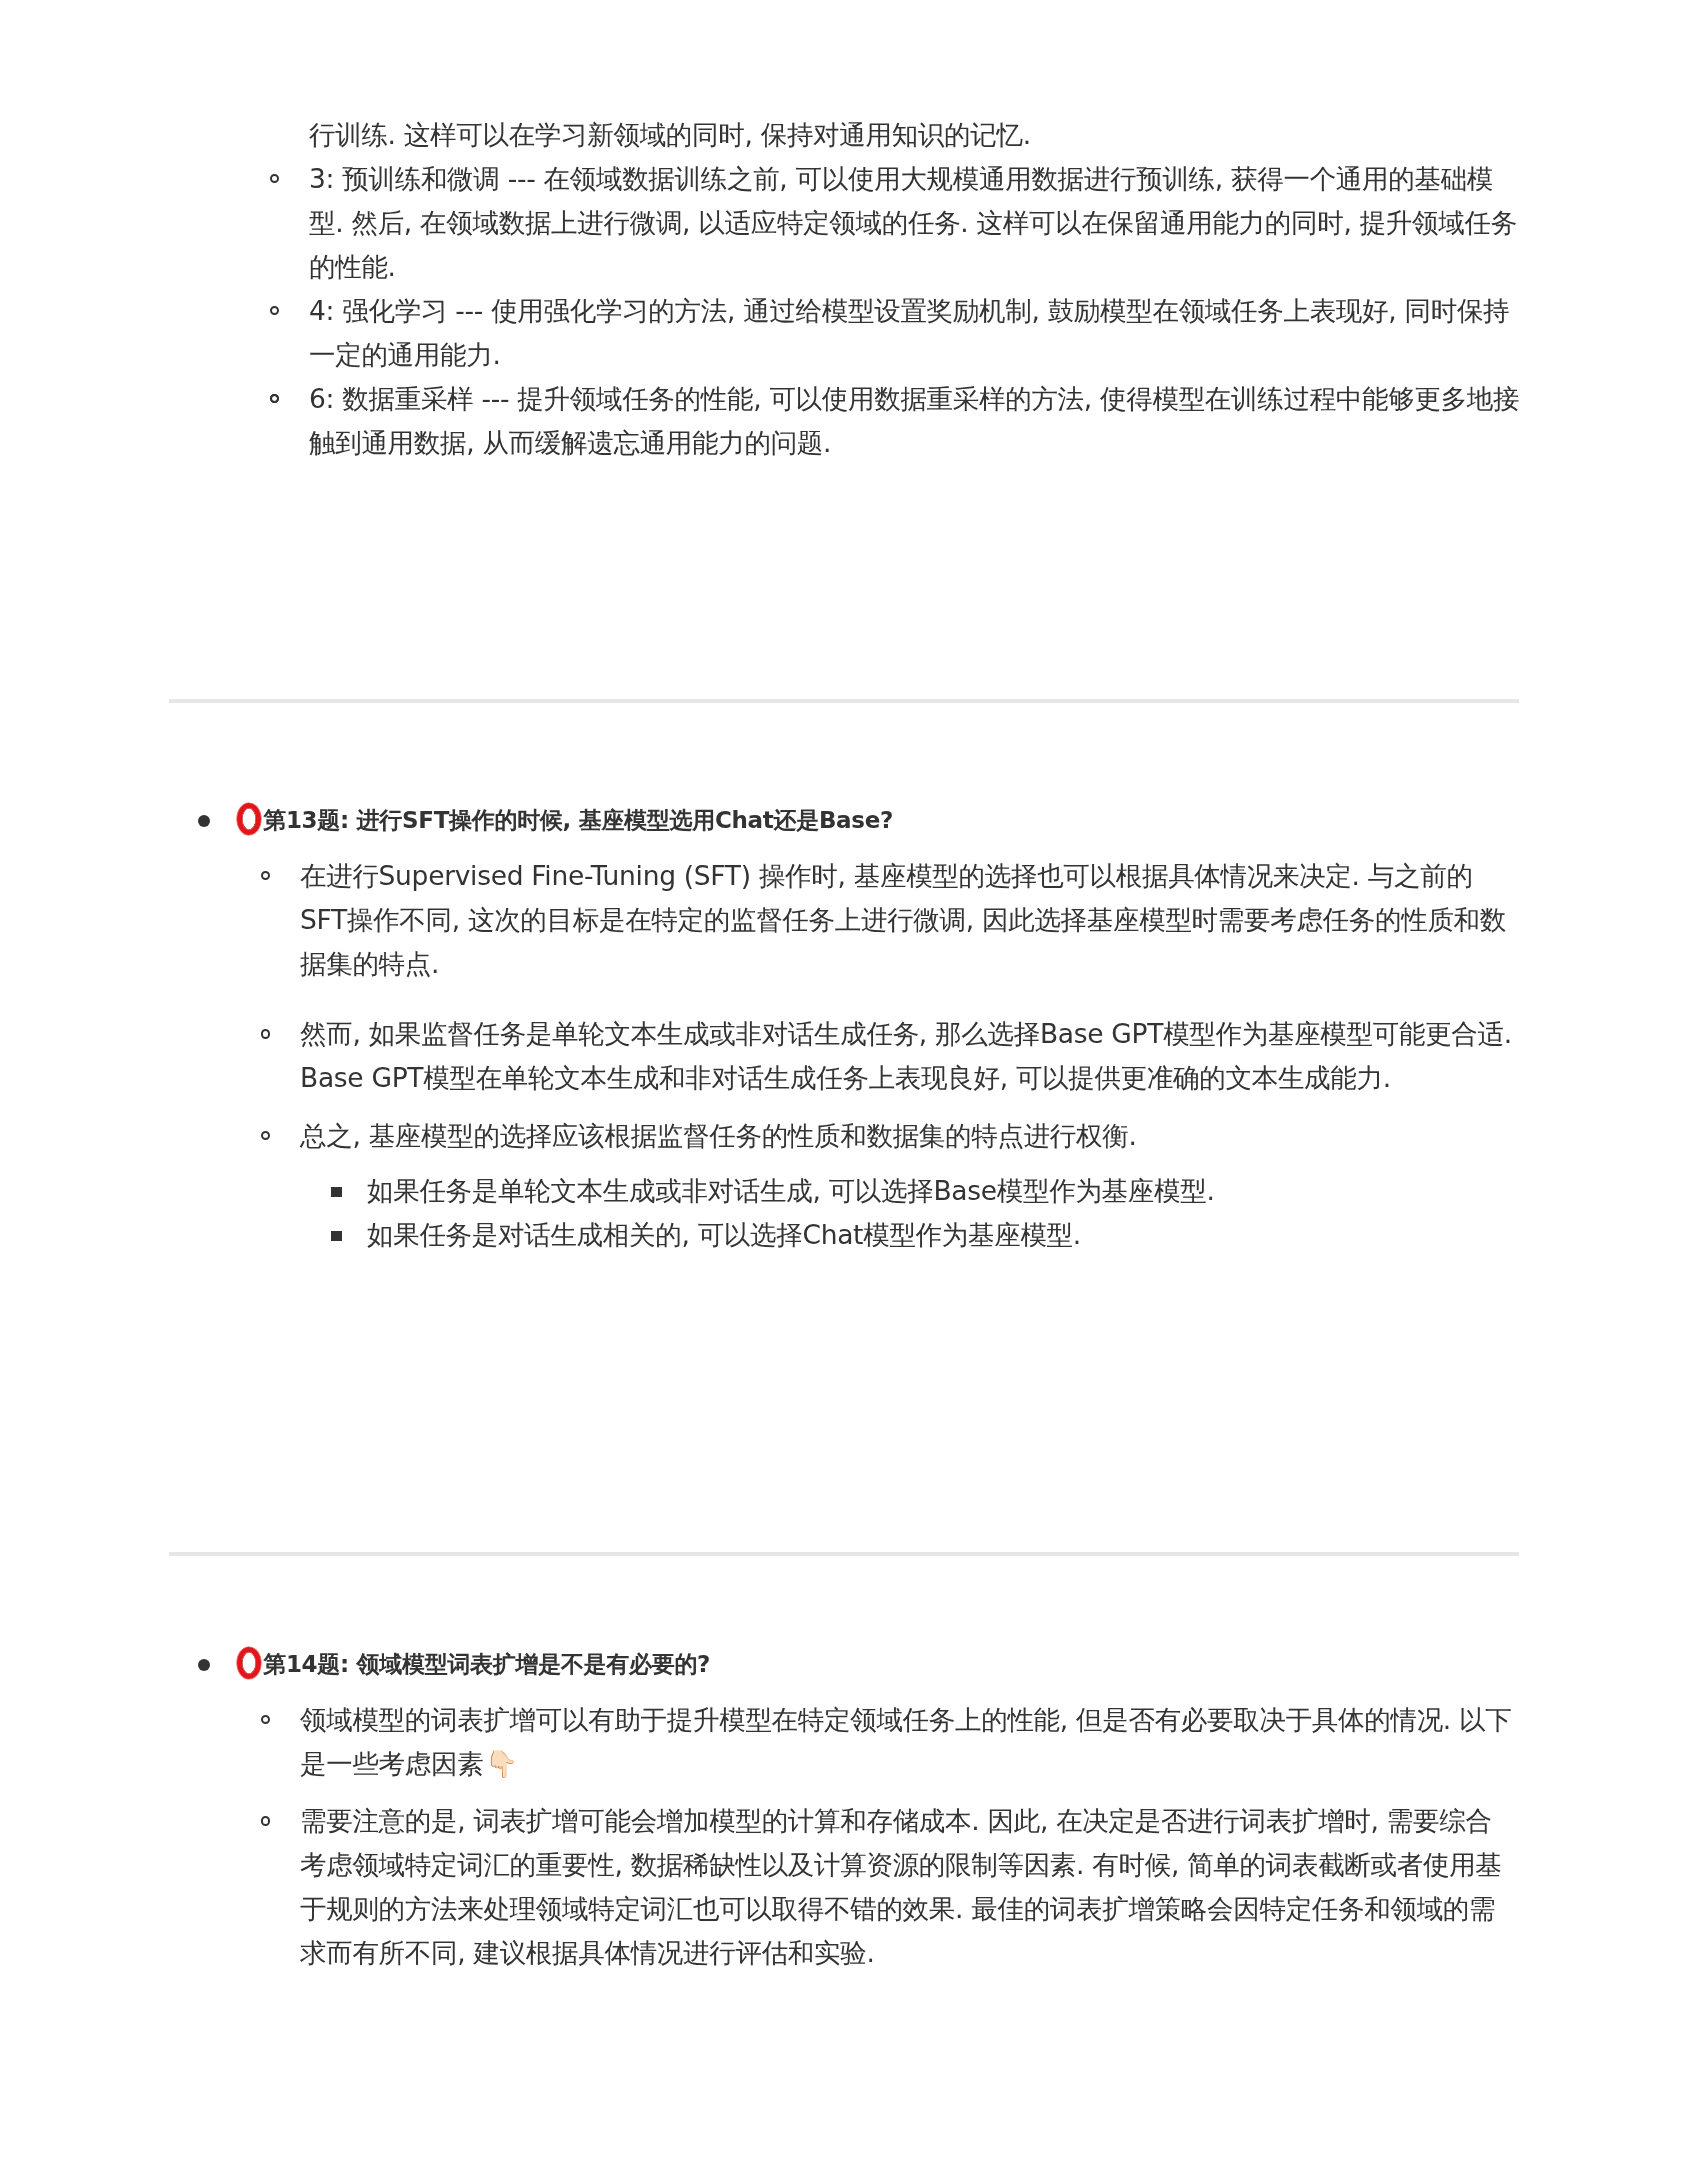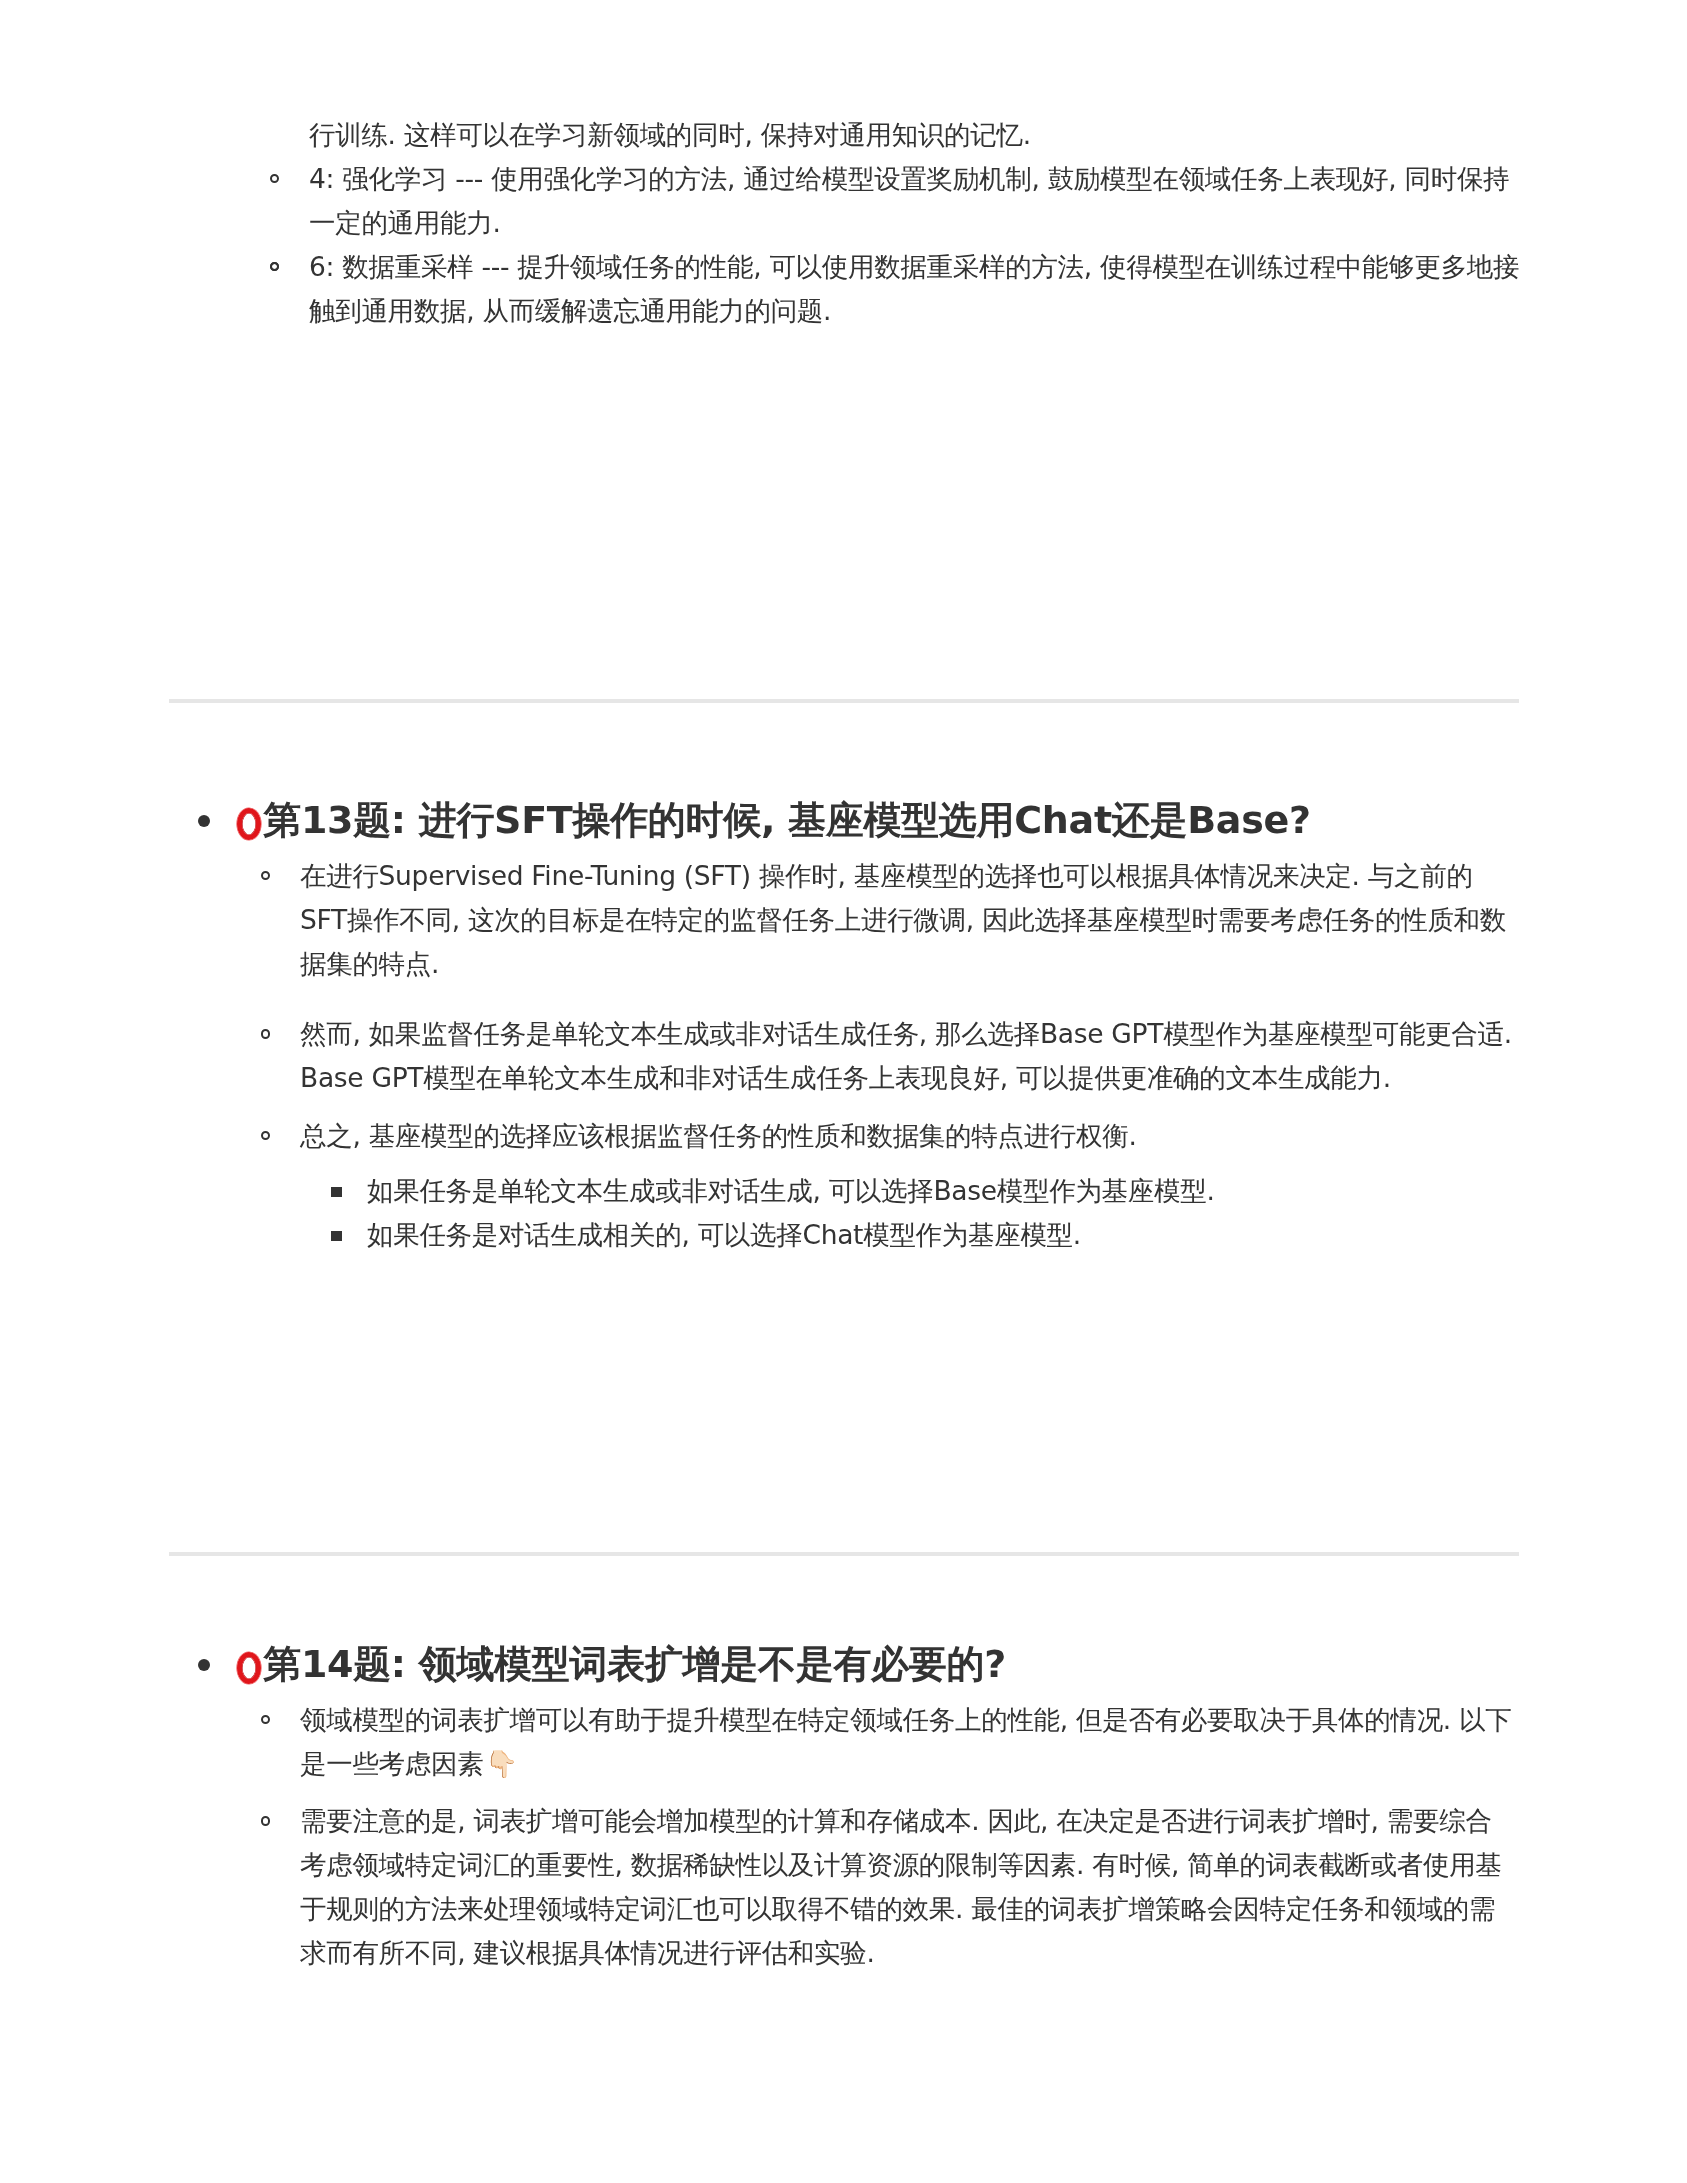--- a/index.html
+++ b/index.html
@@ -38,21 +38,21 @@
     width: 1213px;
   }
   .l3 {
     margin-left: 367px;
     width: 1147px;
   }
   .l1 {
     margin-left: 237px;
     width: 1285px;
     font-weight: bold;
-    font-size: 38px;
+    font-size: 23px;
   }
   .bullet-circle {
     position: absolute;
     left: -39px;
     top: 17px;
     width: 9.4px;
     height: 9.4px;
     border: 2.2px solid #333333;
     border-radius: 50%;
     box-sizing: border-box;
@@ -99,20 +99,24 @@
   }
 </style>
 </head>
 <body>
 
 <div class="page">
 
   <div class="block" style="top:113px;padding-left:9px;">
     <div class="item l2">
       <span>行训练. 这样可以在学习新领域的同时, 保持对通用知识的记忆.</span>
+    </div>
+    <div class="item l2">
+      <span class="bullet-circle"></span>
+      <span>3: 预训练和微调 --- 在领域数据训练之前, 可以使用大规模通用数据进行预训练, 获得一个通用的基础模型. 然后, 在领域数据上进行微调, 以适应特定领域的任务. 这样可以在保留通用能力的同时, 提升领域任务的性能.</span>
     </div>
     <div class="item l2">
       <span class="bullet-circle"></span>
       <span>4: 强化学习 --- 使用强化学习的方法, 通过给模型设置奖励机制, 鼓励模型在领域任务上表现好, 同时保持一定的通用能力.</span>
     </div>
     <div class="item l2">
       <span class="bullet-circle"></span>
     </div>
     <div class="item l2">
       <span class="bullet-circle"></span>

